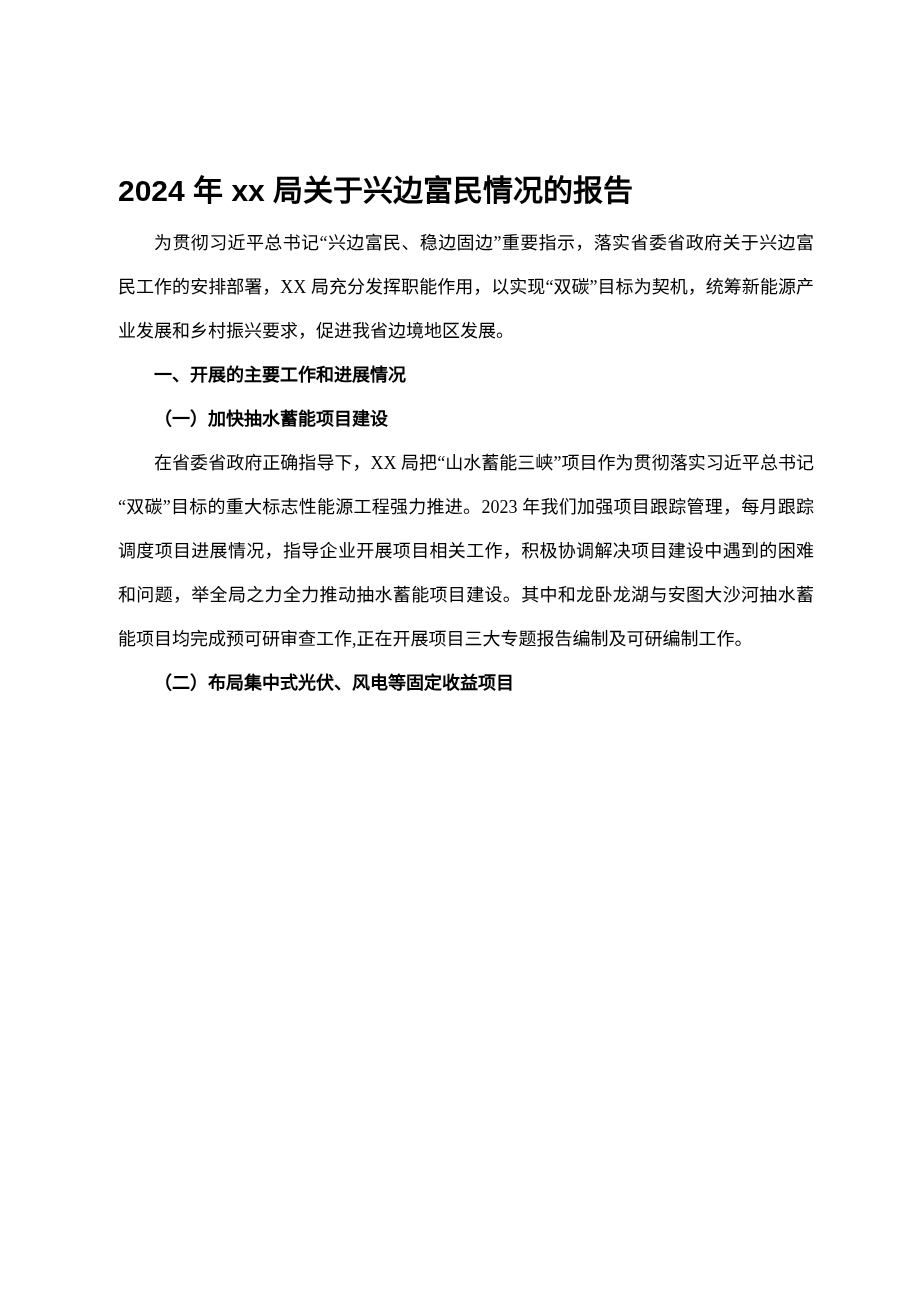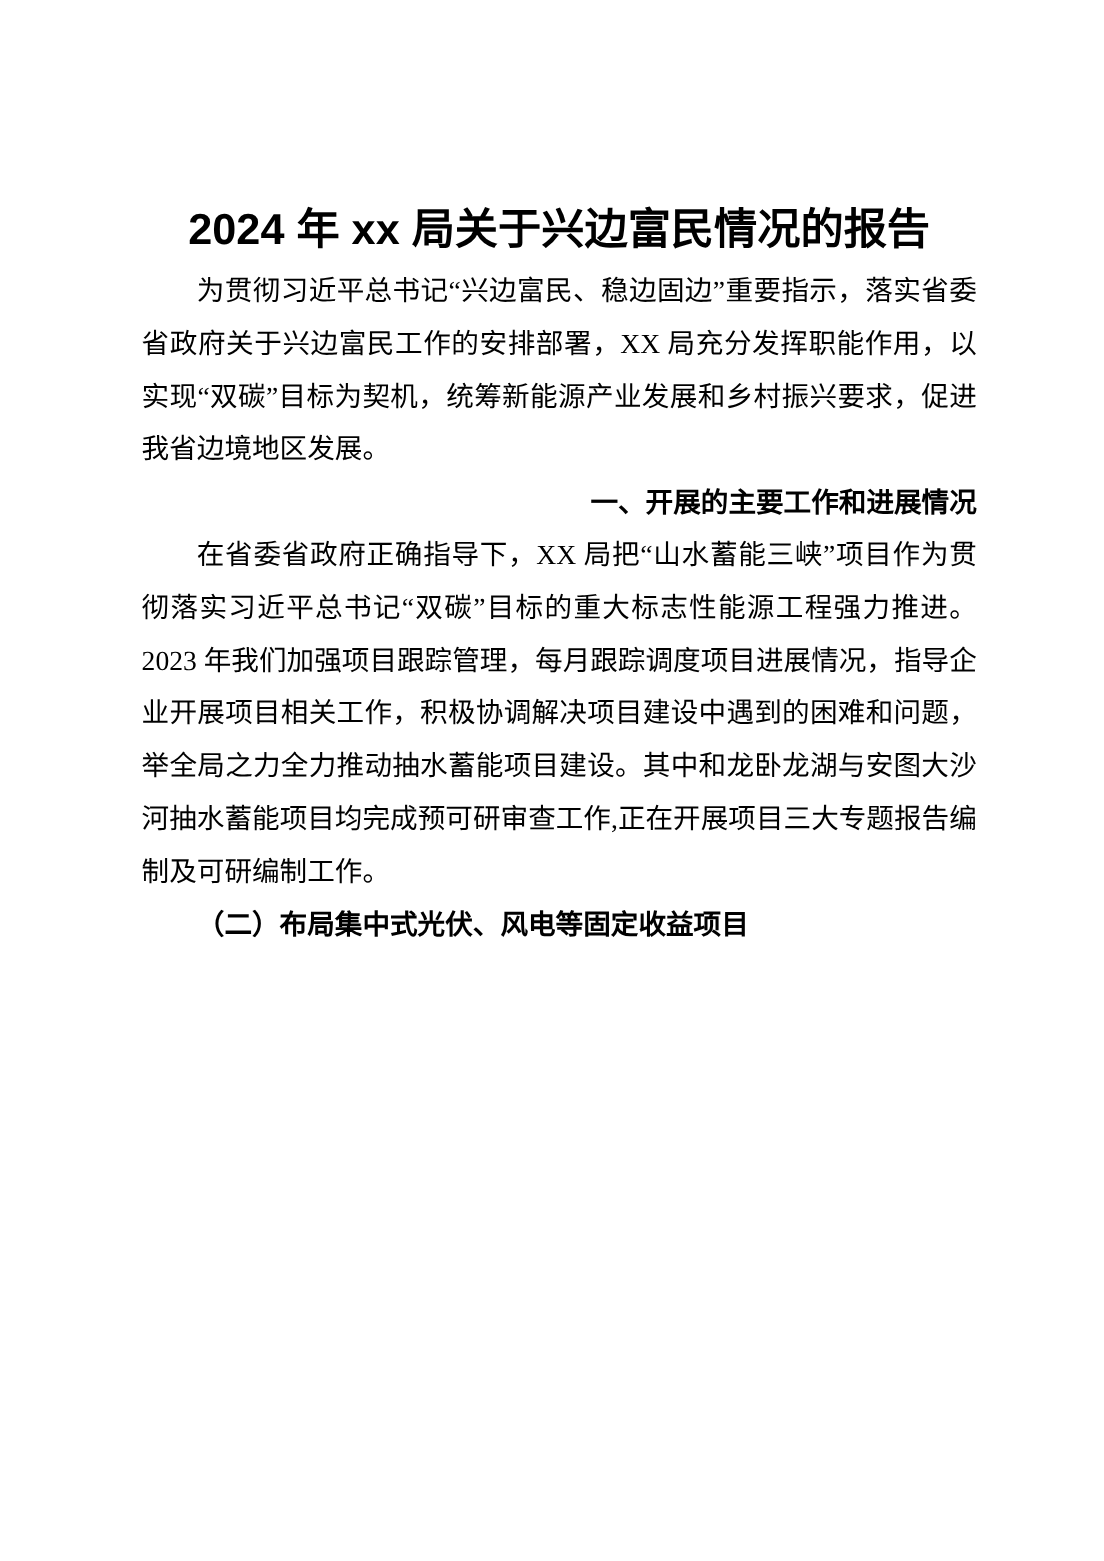--- a/index.html
+++ b/index.html
@@ -18,55 +18,56 @@
   .content {
     position: absolute;
     left: 118px;
     top: 166px;
     width: 696px;
   }
   .doc-title {
     margin: 0 0 5px 0;
     font-family: "Liberation Sans", sans-serif;
     font-weight: 700;
-    font-size: 36px;
+    font-size: 30px;
     line-height: 50px;
-    text-align: center;
+    text-align: left;
     color: #000000;
     white-space: nowrap;
   }
   .para {
     margin: 0;
-    font-size: 23px;
+    font-size: 18px;
     line-height: 44px;
     text-indent: 2em;
     color: #000000;
     text-align: justify;
   }
   .para.body {
     font-family: "Liberation Serif", serif;
     font-weight: 400;
   }
   .para.h1 {
     font-family: "Liberation Sans", sans-serif;
     font-weight: 700;
-    text-align: right;
+    text-align: left;
   }
   .para.h2 {
     font-family: "Liberation Serif", serif;
     font-weight: 700;
     text-align: left;
   }
 </style>
 </head>
 <body>
 
 <div class="page">
   <div class="content">
     <h1 class="doc-title">2024 年 xx 局关于兴边富民情况的报告</h1>
     <div>
         <p class="para body">为贯彻习近平总书记“兴边富民、稳边固边”重要指示，落实省委省政府关于兴边富民工作的安排部署，XX 局充分发挥职能作用，以实现“双碳”目标为契机，统筹新能源产业发展和乡村振兴要求，促进我省边境地区发展。</p>
         <p class="para h1">一、开展的主要工作和进展情况</p>
+        <p class="para h2">（一）加快抽水蓄能项目建设</p>
         <p class="para body">在省委省政府正确指导下，XX 局把“山水蓄能三峡”项目作为贯彻落实习近平总书记“双碳”目标的重大标志性能源工程强力推进。2023 年我们加强项目跟踪管理，每月跟踪调度项目进展情况，指导企业开展项目相关工作，积极协调解决项目建设中遇到的困难和问题，举全局之力全力推动抽水蓄能项目建设。其中和龙卧龙湖与安图大沙河抽水蓄能项目均完成预可研审查工作,正在开展项目三大专题报告编制及可研编制工作。</p>
         <p class="para h2">（二）布局集中式光伏、风电等固定收益项目</p>
       </div>
   </div>
 </div>
 
 </body></html>

